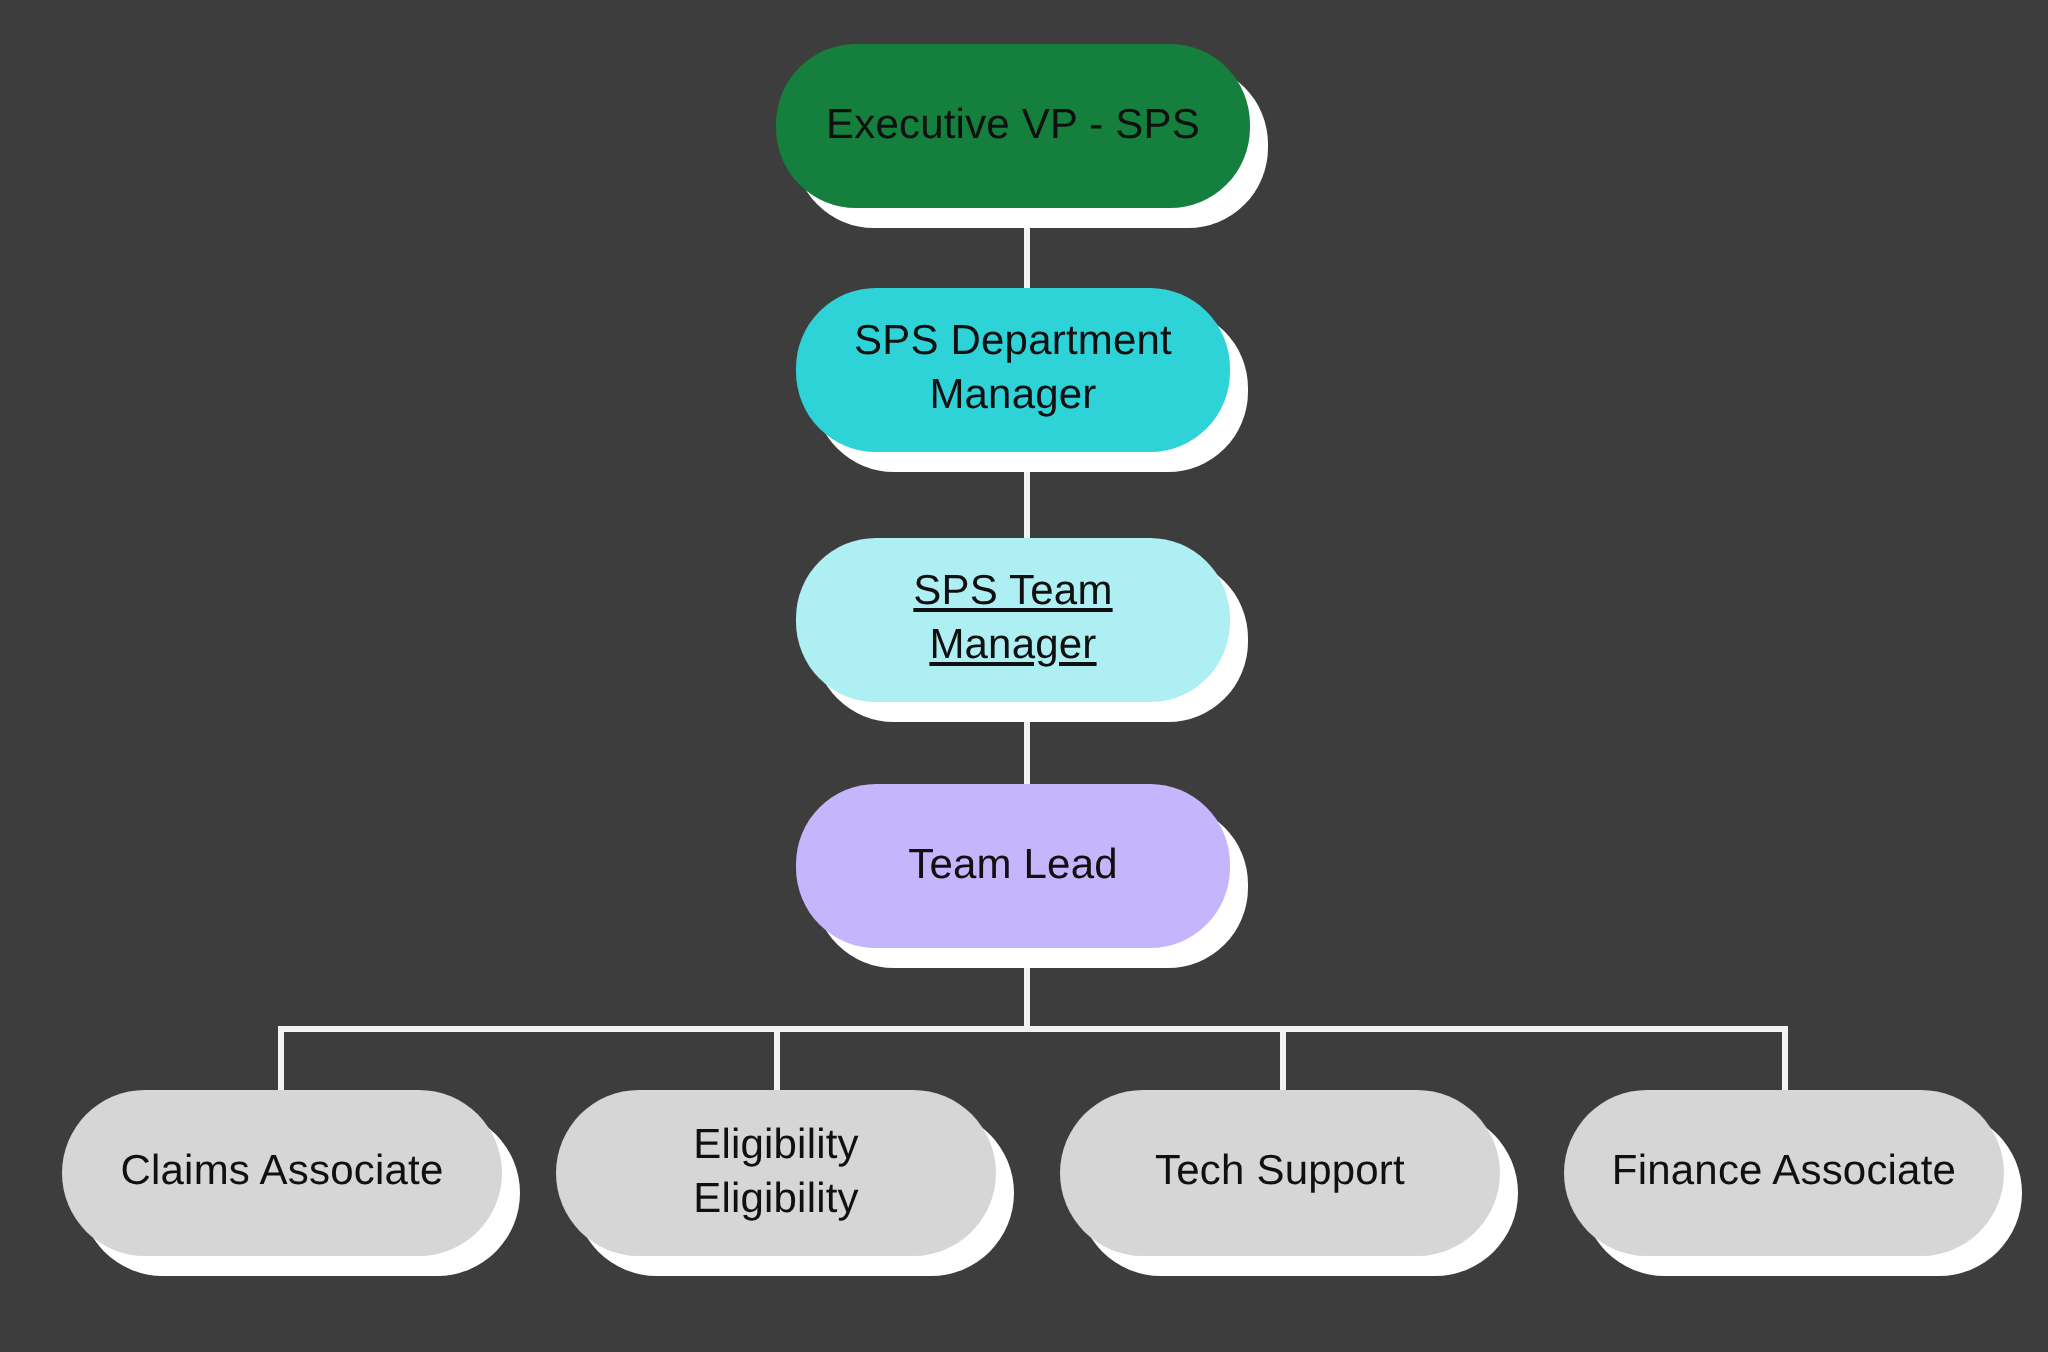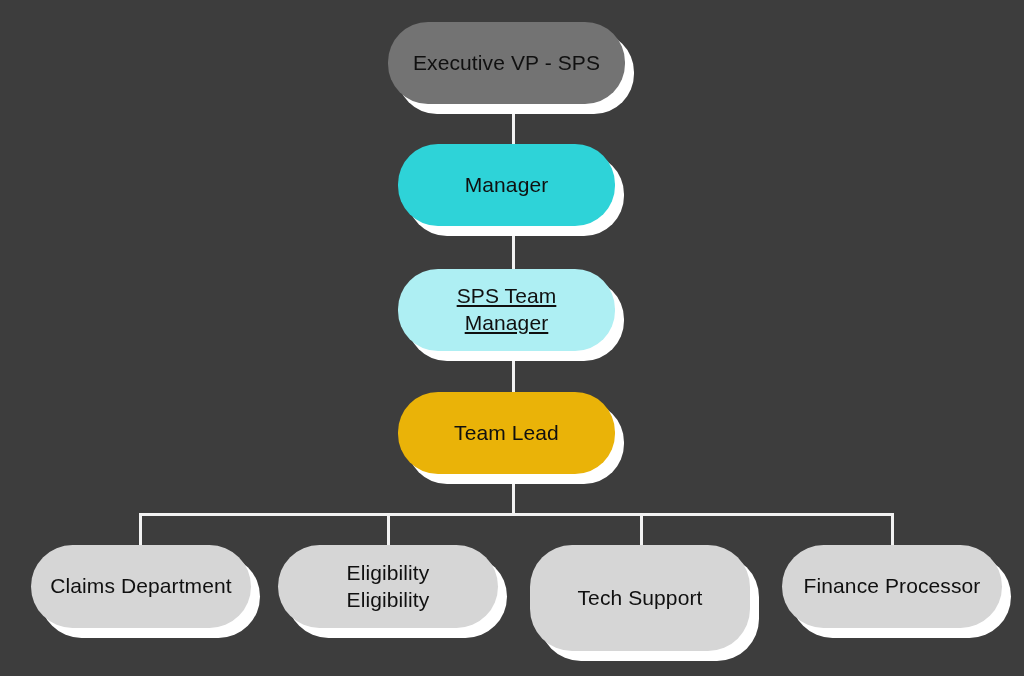--- a/index.html
+++ b/index.html
@@ -39,24 +39,24 @@
     color: #101010;
     font-size: 21px;
     line-height: 1.28;
     letter-spacing: 0.1px;
     padding: 4px 14px;
     box-shadow: 9px 10px 0 0 #ffffff;
     z-index: 2;
   }
   .node .lbl { display: block; }
 
-  .node.lvl1 { background: #737373; }
+  .node.lvl1 { background: #15803d; }
   .node.lvl2 { background: #2ed3d8; }
   .node.lvl3 { background: #aeeff3; text-decoration: underline; }
-  .node.lvl4 { background: #eab308; }
+  .node.lvl4 { background: #c4b5fd; }
   .node.leaf { background: #d6d6d6; border-radius: 42px; }
 </style>
 </head>
 <body>
 
 <div id="chart">
 
   <div class="conn v" style="left:512px; top:100px; height:46px;"></div>
 
   <div class="conn v" style="left:512px; top:222px; height:48px;"></div>
@@ -71,47 +71,48 @@
   <div class="conn v" style="left:387px; top:513px; height:38px;"></div>
   <div class="conn v" style="left:640px; top:513px; height:38px;"></div>
   <div class="conn v" style="left:891px; top:513px; height:38px;"></div>
 
   <div class="node lvl1" style="left:388px; top:22px; width:237px; height:82px;">
     <span class="lbl">Executive VP - SPS</span>
   </div>
 
   <div class="node lvl2" style="left:398px; top:144px; width:217px; height:82px;">
     <span>
+      <span class="lbl">SPS Department</span>
       <span class="lbl">Manager</span>
     </span>
   </div>
 
   <div class="node lvl3" style="left:398px; top:269px; width:217px; height:82px;">
     <span>
       <span class="lbl">SPS Team</span>
       <span class="lbl">Manager</span>
     </span>
   </div>
 
   <div class="node lvl4" style="left:398px; top:392px; width:217px; height:82px;">
     <span class="lbl">Team Lead</span>
   </div>
 
   <div class="node leaf" style="left:31px; top:545px; width:220px; height:83px;">
-    <span class="lbl">Claims Department</span>
+    <span class="lbl">Claims Associate</span>
   </div>
 
   <div class="node leaf" style="left:278px; top:545px; width:220px; height:83px;">
     <span>
       <span class="lbl">Eligibility</span>
       <span class="lbl">Eligibility</span>
     </span>
   </div>
 
-  <div class="node leaf" style="left:530px; top:545px; width:220px; height:106px;">
+  <div class="node leaf" style="left:530px; top:545px; width:220px; height:83px;">
     <span class="lbl">Tech Support</span>
   </div>
 
   <div class="node leaf" style="left:782px; top:545px; width:220px; height:83px;">
-    <span class="lbl">Finance Processor</span>
+    <span class="lbl">Finance Associate</span>
   </div>
 
 </div>
 
 </body></html>

